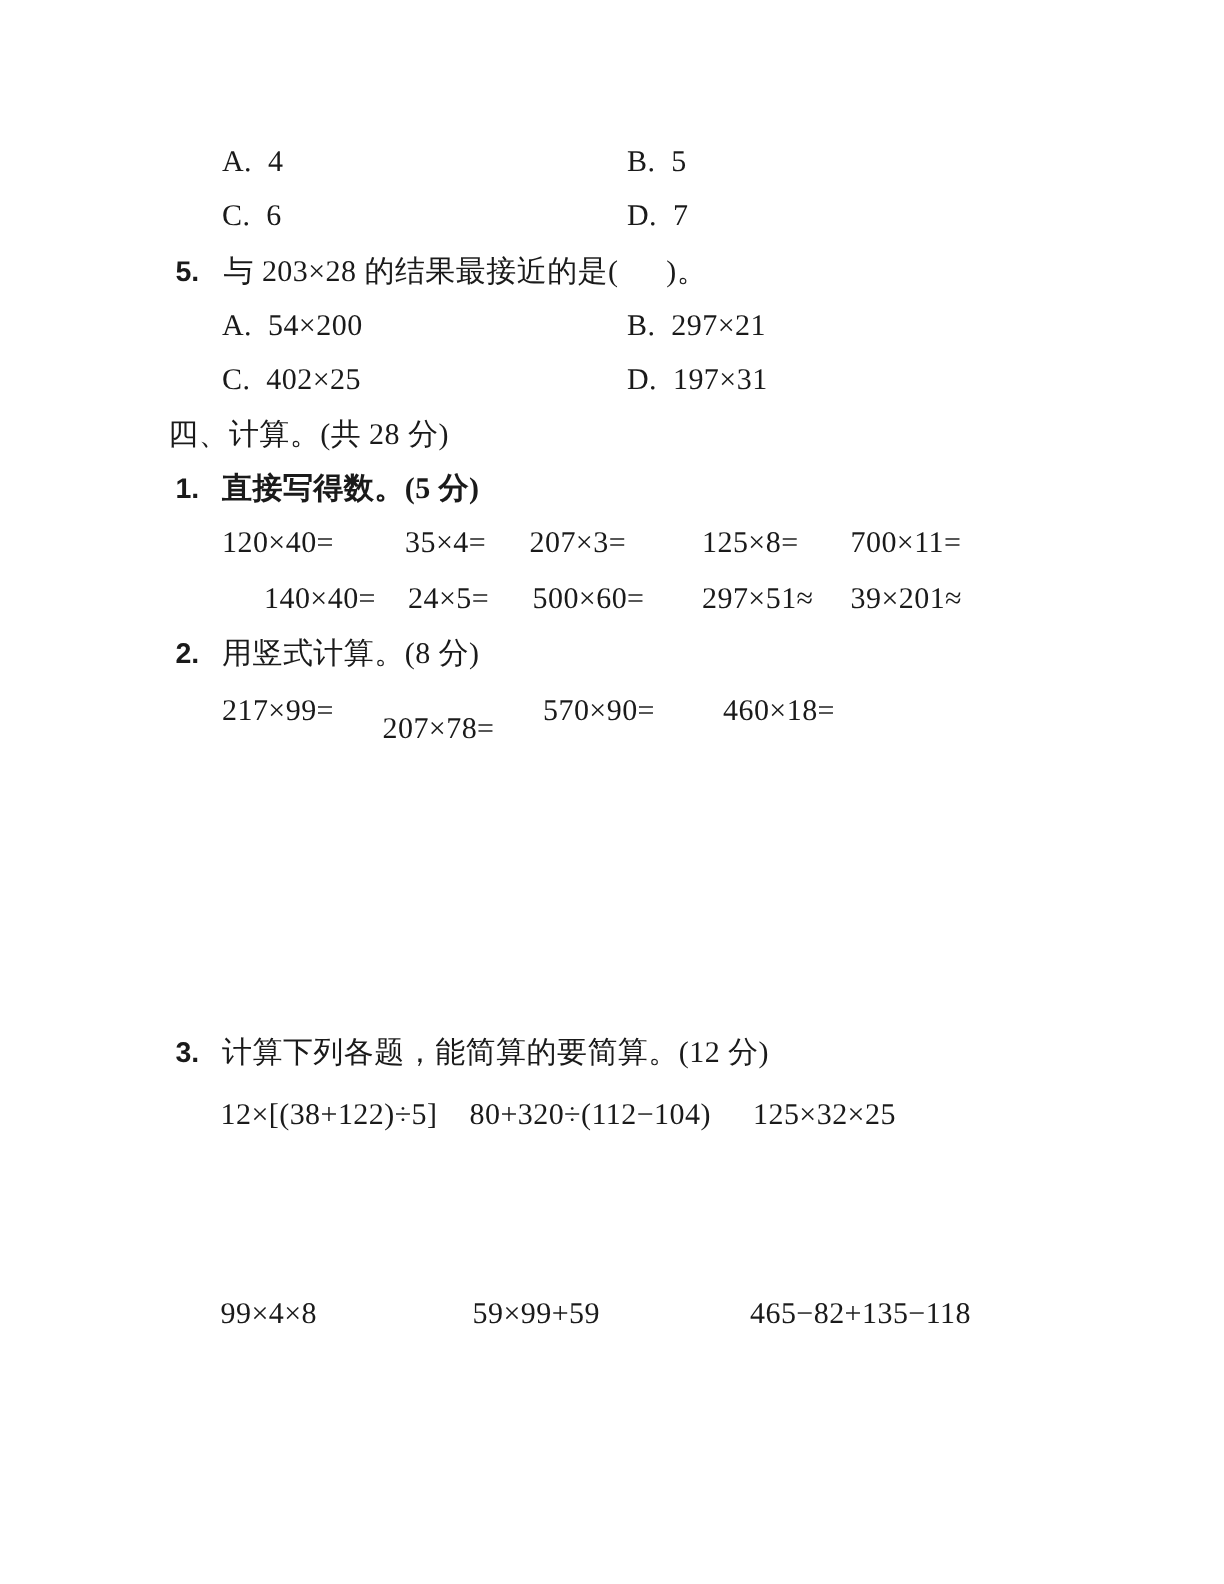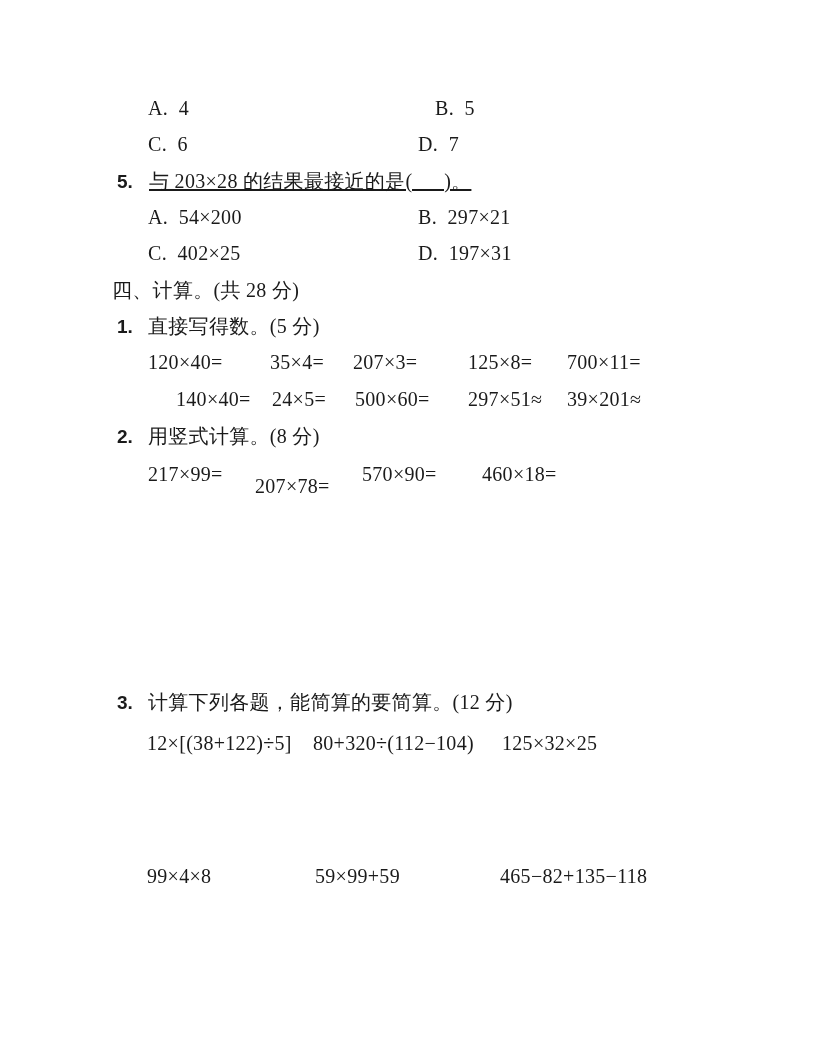--- a/index.html
+++ b/index.html
@@ -31,36 +31,36 @@
     font-size: 19px;
     line-height: 24px;
   }
 </style>
 </head>
 <body>
 
 <div class="page">
 
   <span class="t" style="left:148px; top:96px;">A.  4</span>
-  <span class="t" style="left:418px; top:96px;margin-left:17px;">B.  5</span>
+  <span class="t" style="left:418px; top:96px;">B.  5</span>
   <span class="t" style="left:148px; top:132px;">C.  6</span>
   <span class="t" style="left:418px; top:132px;">D.  7</span>
 
   <span class="num" style="left:117px; top:170px;">5.</span>
-  <span class="t" style="left:149px; top:169px;text-decoration:underline;">与 203×28 的结果最接近的是(      )。</span>
+  <span class="t" style="left:149px; top:169px;">与 203×28 的结果最接近的是(      )。</span>
 
   <span class="t" style="left:148px; top:205px;">A.  54×200</span>
   <span class="t" style="left:418px; top:205px;">B.  297×21</span>
   <span class="t" style="left:148px; top:241px;">C.  402×25</span>
   <span class="t" style="left:418px; top:241px;">D.  197×31</span>
 
   <span class="t" style="left:112px; top:278px;">四、计算。(共 28 分)</span>
 
   <span class="num" style="left:117px; top:315px;">1.</span>
-  <span class="t" style="left:148px; top:314px;">直接写得数。(5 分)</span>
+  <span class="t" style="left:148px; top:314px;font-weight:bold;">直接写得数。(5 分)</span>
 
   <span class="t" style="left:148px; top:350px;">120×40=</span>
   <span class="t" style="left:270px; top:350px;">35×4=</span>
   <span class="t" style="left:353px; top:350px;">207×3=</span>
   <span class="t" style="left:468px; top:350px;">125×8=</span>
   <span class="t" style="left:567px; top:350px;">700×11=</span>
 
   <span class="t" style="left:148px; top:387px;margin-left:28px;">140×40=</span>
   <span class="t" style="left:272px; top:387px;">24×5=</span>
   <span class="t" style="left:355px; top:387px;">500×60=</span>

